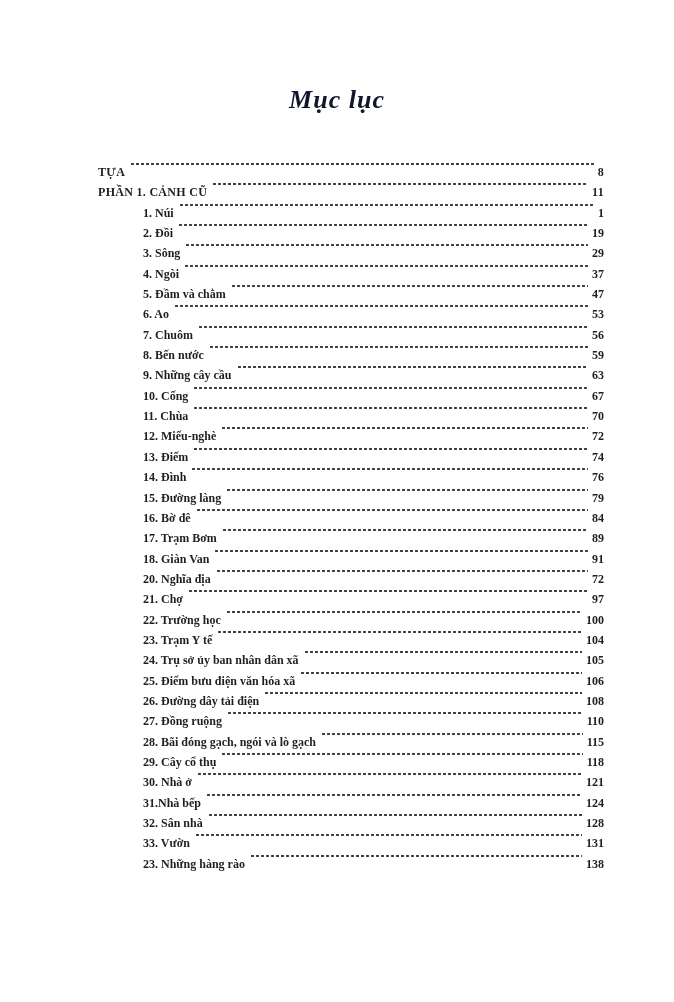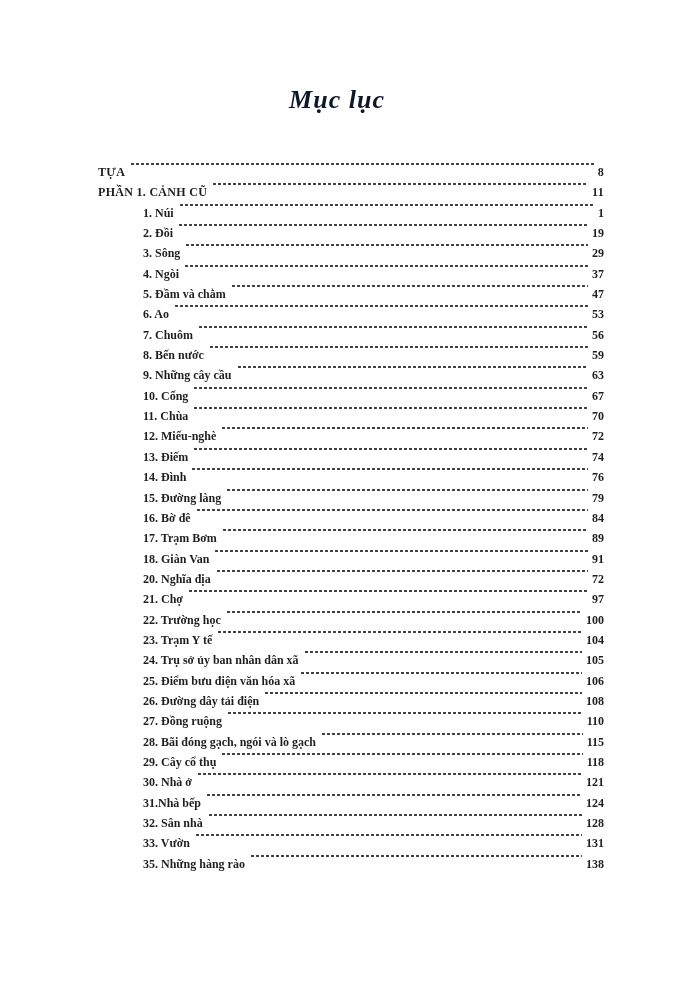--- a/index.html
+++ b/index.html
@@ -272,18 +272,18 @@
   </div>
 
   <div class="toc-row indent">
     <span class="toc-label">33. Vườn</span>
     <span class="toc-leader"></span>
     <span class="toc-page">131</span>
   </div>
 
 
   <div class="toc-row indent">
-    <span class="toc-label">35. Những hàng rào</span>
+    <span class="toc-label">23. Những hàng rào</span>
     <span class="toc-leader"></span>
     <span class="toc-page">138</span>
   </div>
 </div>
 </div>
 
 </body></html>

